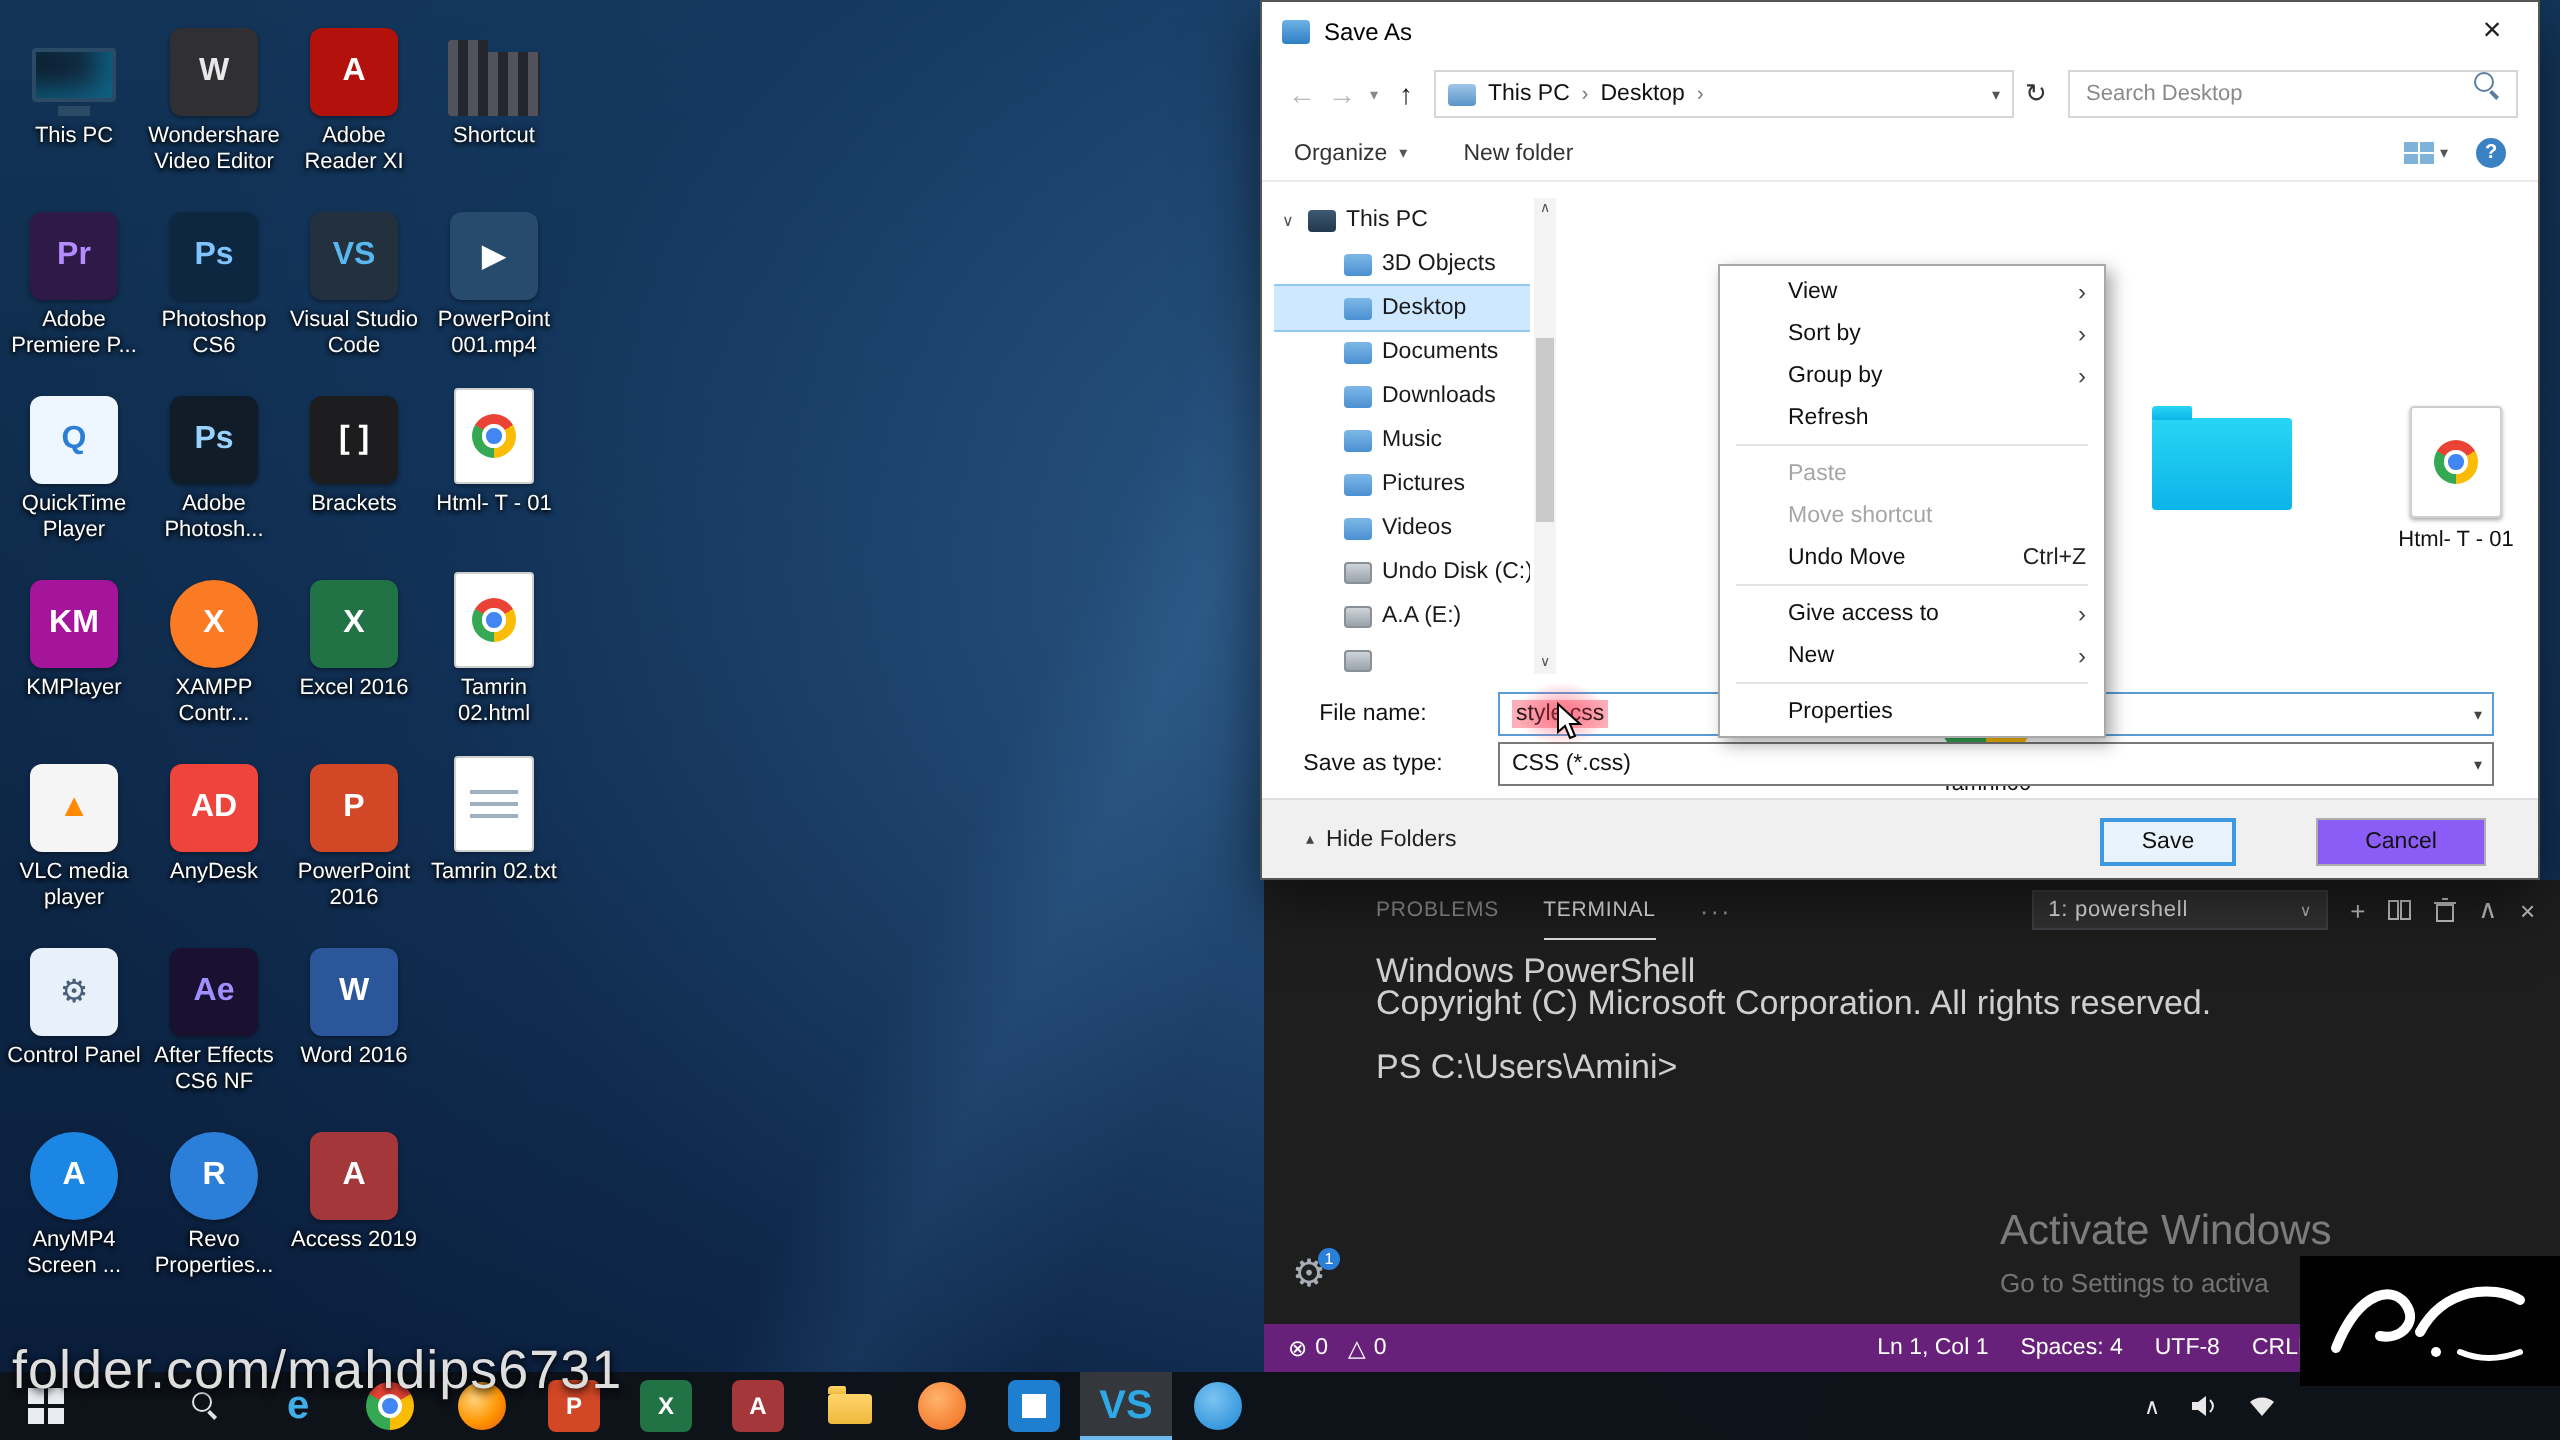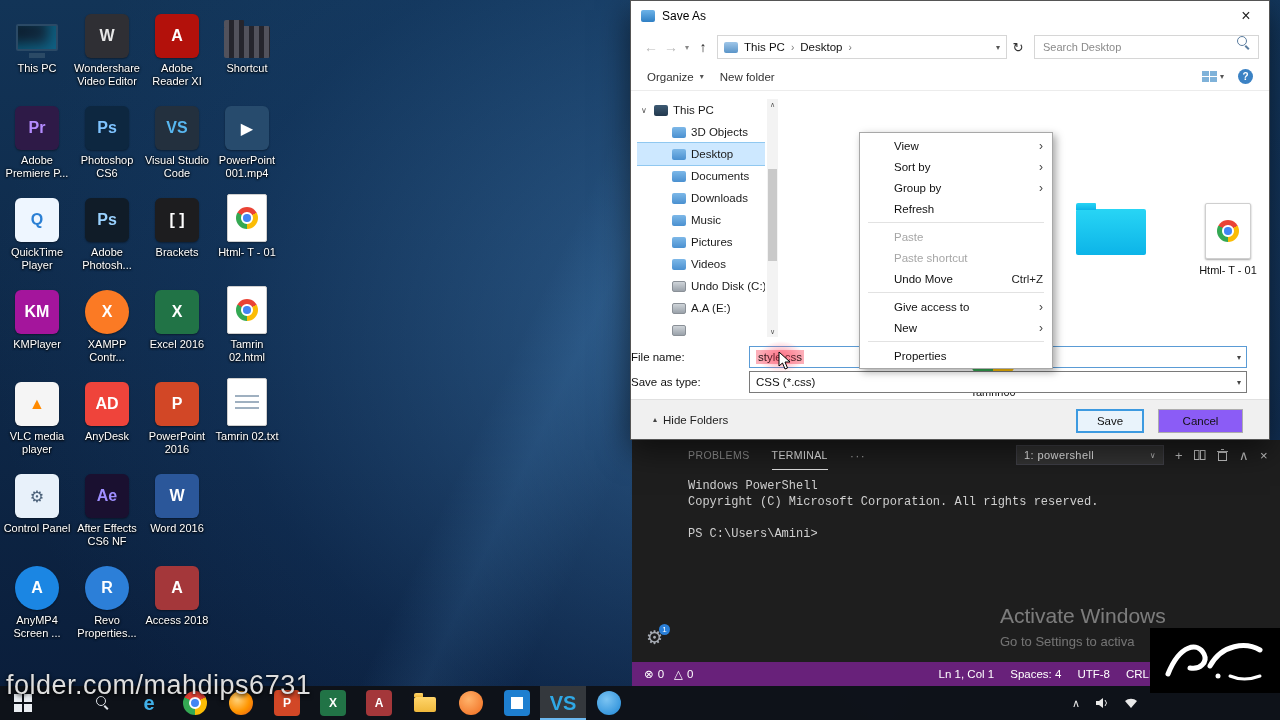--- a/index.html
+++ b/index.html
@@ -59,21 +59,21 @@
 .bsep{color:#777;font-size:10px}
 .bcaret{margin-left:auto;color:#555;font-size:8px}
 .nrefresh{width:22px;text-align:center;color:#333;font-size:13px}
 .nsearch{position:relative;flex:1;height:24px;border:1px solid #d6d6d6;margin-left:5px;display:flex;align-items:flex-start}
 .nsearch input{border:0;outline:none;width:100%;height:100%;padding:0 26px 0 8px;font-size:11px;color:#666;font-family:inherit;background:#fff}
 .nsearch input::placeholder{color:#8a8a8a}
 .nsearch .mag{position:absolute;right:8px}
 .dtools{position:absolute;left:0;top:62px;right:0;height:28px;display:flex;align-items:center;padding:0 16px;border-bottom:1px solid #ececec;font-size:11.5px;color:#333}
 .torg{display:flex;gap:6px;align-items:center}
 .torg .tcaret{font-size:8px;color:#555}
-.tnew{margin-left:16px}
+.tnew{margin-left:28px}
 .tright{margin-left:auto;display:flex;align-items:center;gap:14px}
 .viewico{display:inline-flex;align-items:center;gap:3px}
 .viewgrid{display:inline-grid;grid-template-columns:7px 7px;gap:1px}
 .viewgrid i{width:7px;height:5px;background:#7fb2d9}
 .viewico .tcaret{font-size:8px;color:#555}
 .helpico{width:15px;height:15px;border-radius:50%;background:#3b82c4;color:#fff;font-size:10px;display:flex;align-items:center;justify-content:center;font-weight:bold}
 .pane-tree{position:absolute;left:6px;top:98px;width:128px;height:238px;overflow:hidden;font-size:11.5px}
 .trow{display:flex;align-items:center;height:22px;padding-left:22px;color:#1a1a1a;white-space:nowrap}
 .trow.root{padding-left:4px}
 .texp{width:13px;font-size:8px;color:#555;flex:none}
@@ -95,45 +95,45 @@
 .cmenu{position:absolute;left:228px;top:131px;width:194px;background:#fff;border:1px solid #a8a8a8;box-shadow:3px 3px 8px rgba(0,0,0,.35);padding:2px 0;z-index:5;font-size:11.5px}
 .mitem{display:flex;align-items:center;height:21px;padding:0 9px 0 34px;color:#111}
 .mitem .mlab{flex:1}
 .mitem .msub{color:#444;font-size:12px}
 .mitem .mkey{color:#222}
 .mitem.dis{color:#a6a6a6}
 .msep{height:1px;background:#e2e2e2;margin:3px 8px}
 .frow{position:absolute;left:0;right:0;display:flex;align-items:center;height:24px}
 .frow.fname{top:344px}
 .frow.ftype{top:369px}
-.flabel{width:118px;text-align:left;padding-right:7px;font-size:11.5px;color:#111}
+.flabel{width:118px;text-align:center;padding-right:7px;font-size:11.5px;color:#111}
 .fbox{position:relative;flex:1;margin-right:22px;height:22px;border:1px solid #5a9bd5;display:flex;align-items:center;padding:0 18px 0 6px;font-size:11.5px;background:#fff}
 .frow.ftype .fbox{border-color:#7a7a7a}
 .fbox .caret{position:absolute;right:5px;color:#444;font-size:8px}
 .fname .selhl{background:rgba(250,95,115,.5);padding:1px 2px}
 .clickglow{position:absolute;left:127px;top:340px;width:46px;height:32px;border-radius:50%;background:radial-gradient(closest-side,rgba(255,60,90,.55),rgba(255,60,90,0));z-index:6}
 .cursor{position:absolute;left:147px;top:350px;z-index:7}
 .dfoot{position:absolute;left:0;right:0;bottom:0;height:40px;background:#f0f0f0;border-top:1px solid #e0e0e0;display:flex;align-items:center;padding:0 22px;font-size:11.5px}
 .hidef{display:flex;align-items:center;gap:6px;color:#222}
 .hidef .hcaret{font-size:8px;color:#444}
 .btn{position:absolute;top:408px;height:24px;display:flex;align-items:center;justify-content:center;font-size:11.5px;background:#8b5cf6;border:1px solid #adadad;color:#111}
-.btn.save{left:445px;width:68px;border:2px solid #3d9ae0;background:#e9f3fb}
+.btn.save{left:419px;width:68px;border:2px solid #3d9ae0;background:#e9f3fb}
 .btn.cancel{left:527px;width:85px}
 
 .vsc{position:absolute;left:632px;top:440px;width:648px;height:246px;background:#1e1e1e;color:#ccc;z-index:2}
 .vtabs{display:flex;align-items:center;height:30px;padding-left:56px;font-size:10.5px;letter-spacing:.4px}
 .tabs-host{display:flex;align-items:center;height:30px}
 .vtab{margin-right:22px;color:#8f8f8f;height:30px;display:flex;align-items:center}
 .vtab.act{color:#eaeaea;border-bottom:1px solid #e0e0e0}
 .vmore{color:#9a9a9a;font-size:13px;letter-spacing:1px}
 .vright{margin-left:auto;display:flex;align-items:center;gap:11px;padding-right:12px}
 .vsel{display:flex;align-items:center;background:#333;border:1px solid #3f3f46;color:#e8e8e8;font-size:11px;height:20px;padding:0 7px;width:148px;justify-content:space-between}
 .vsel .selcaret{font-size:8px;color:#bbb}
 .vico{color:#c5c5c5;font-size:13px;display:flex;align-items:center}
-.vterm{padding:8px 0 0 56px;font-family:Liberation Mono, monospace;font-size:12px;line-height:16px;color:#cfcfcf}
+.vterm{padding:8px 0 0 56px;font-family:Liberation Sans, sans-serif;font-size:17px;line-height:16px;color:#cfcfcf}
 .gear{position:absolute;left:14px;top:186px;font-size:19px;color:#a8adb5}
 .gearbadge{position:absolute;left:27px;top:184px;width:11px;height:11px;border-radius:50%;background:#2a7fd8;color:#fff;font-size:8px;display:flex;align-items:center;justify-content:center}
 .activate{position:absolute;left:368px;top:164px;color:rgba(255,255,255,.42)}
 .activate .at{font-size:21px}
 .activate .as{font-size:13px;margin-top:6px;color:rgba(255,255,255,.38)}
 .vstatus{position:absolute;left:0;right:0;bottom:0;height:24px;background:#68217a;display:flex;align-items:center;color:#fff;font-size:11.5px;padding:0 124px 0 12px}
 .sitem{display:flex;align-items:center;gap:4px;margin-right:10px}
 .sright{margin-left:auto;display:flex;gap:16px;white-space:nowrap}
 
 .tbar{position:absolute;left:0;right:0;bottom:0;height:34px;background:rgba(14,18,24,.97);display:flex;align-items:stretch;z-index:8}
@@ -315,21 +315,21 @@
       <div class="dicon" style="grid-area: 7 / 2;">
         <div class="dart">
           <span class="sq" style="background:#2c7fd8;color:#ffffff;border-radius:50%">R</span>
         </div>
         <div class="dlab">Revo Properties...</div>
       </div>
       <div class="dicon" style="grid-area: 7 / 3;">
         <div class="dart">
           <span class="sq" style="background:#a4373a;color:#ffffff;border-radius:6px">A</span>
         </div>
-        <div class="dlab">Access 2018</div>
+        <div class="dlab">Access 2019</div>
       </div>
     </div>
 </div>
 
 <div class="dialog">
   <div class="dtitle">
     <span class="ticon"></span>
     <span class="ttext">Save As</span>
     <span class="dclose">×</span>
   </div>
@@ -480,21 +480,21 @@
         <span class="msub">›</span>
       </div>
       <div class="mitem">
         <span class="mlab">Refresh</span>
       </div>
       <div class="msep"></div>
       <div class="mitem dis">
         <span class="mlab">Paste</span>
       </div>
       <div class="mitem dis">
-        <span class="mlab">Paste shortcut</span>
+        <span class="mlab">Move shortcut</span>
       </div>
       <div class="mitem">
         <span class="mlab">Undo Move</span>
         <span class="mkey">Ctrl+Z</span>
       </div>
       <div class="msep"></div>
       <div class="mitem">
         <span class="mlab">Give access to</span>
         <span class="msub">›</span>
       </div>

